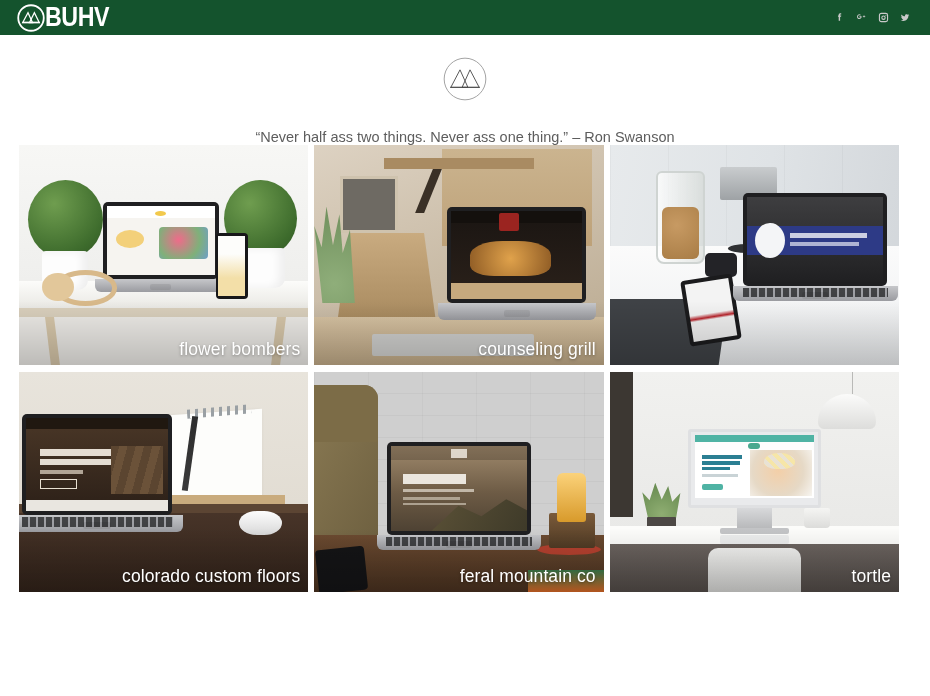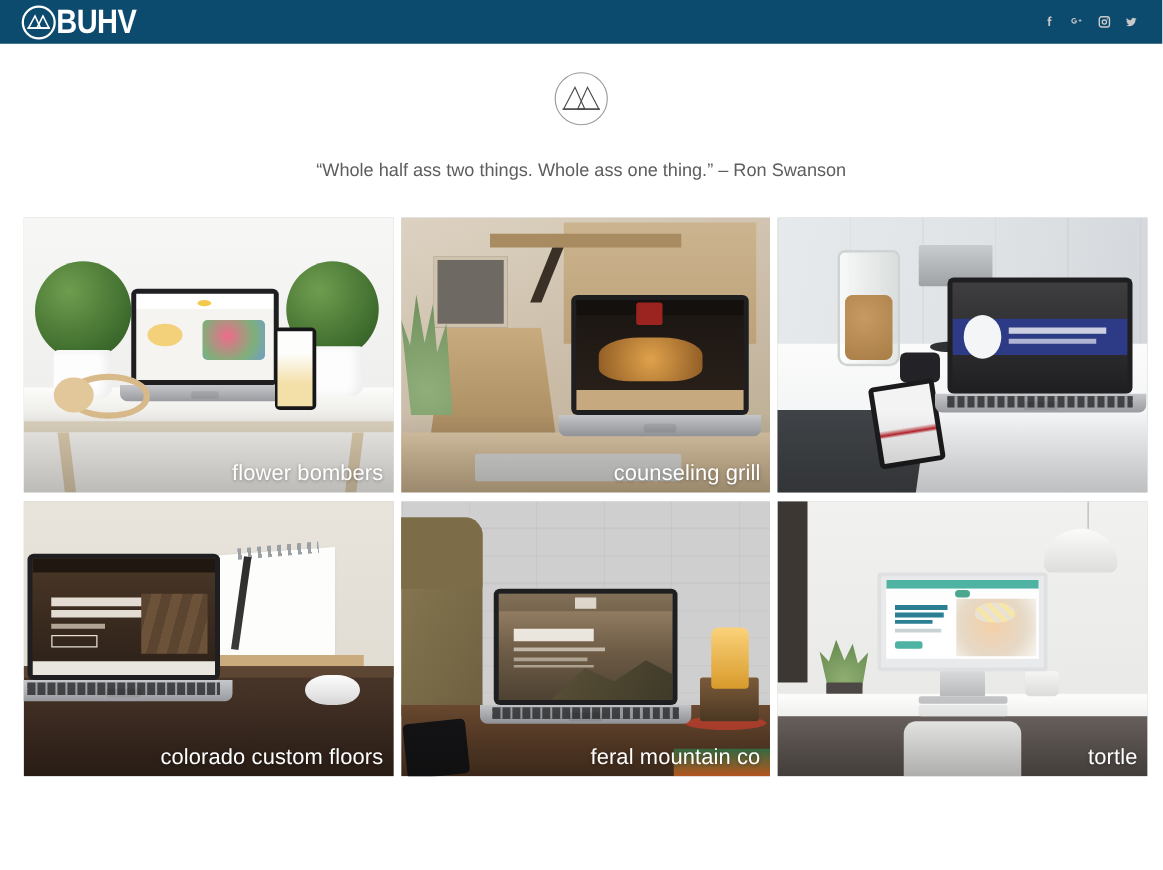--- a/index.html
+++ b/index.html
@@ -9,21 +9,21 @@
     overflow:hidden;
     background:#ffffff;
     font-family:"Liberation Sans", sans-serif;
     -webkit-font-smoothing:antialiased;
   }
 
   
   .site-header{
     position:relative;
     height:35px;
-    background:#0c4a6e;
+    background:#14532d;
     display:flex;
     align-items:center;
     justify-content:space-between;
     padding:0 14px 0 16px;
   }
   .brand{ display:flex; align-items:center; gap:0px; }
   .brand-mark{ width:30px; height:30px; flex:0 0 30px; display:block; }
   .brand-text{
     color:#ffffff;
     font-size:27px;
@@ -78,22 +78,21 @@
   }
   .page-quote{
     margin-top:25px;
     font-size:14.5px;
     color:#5d5d5d;
     font-weight:normal;
   }
 
   
   .portfolio-grid{
-    margin-top:29px;
-    padding:0 12px 0 19px;
+    padding:0 31px 0 19px;
     display:grid;
     grid-template-columns:repeat(3, 1fr);
     gap:7px 6px;
   }
   .project-tile{
     position:relative;
     height:220px;
     overflow:hidden;
     cursor:pointer;
     background:#cfcfcf;
@@ -253,21 +252,21 @@
   </nav>
 </header>
 
 <section class="intro">
   <svg class="emblem" viewBox="0 0 60 60">
     <circle cx="30" cy="30" r="25" fill="none" stroke="#9a9a9a" stroke-width="1.1"></circle>
     <path d="M13 40 L24 19 L33.5 40 Z" fill="none" stroke="#4a4a4a" stroke-width="1.1"></path>
     <path d="M26.5 40 L36 19 L47 40 Z" fill="none" stroke="#4a4a4a" stroke-width="1.1"></path>
     <line x1="12" y1="40" x2="48" y2="40" stroke="#4a4a4a" stroke-width="1.1"></line>
   </svg>
-  <p class="page-quote">“Whole half ass two things. Whole ass one thing.” – Ron Swanson</p>
+  <p class="page-quote">“Never half ass two things. Never ass one thing.” – Ron Swanson</p>
 </section>
 
 <section class="portfolio-grid">
 
   <article class="project-tile">
     <div class="project-art scene">
       <div class="el t1-wall"></div>
       <div class="el t1-table"></div>
       <div class="el t1-tabletop"></div>
       <div class="el t1-below"></div>

